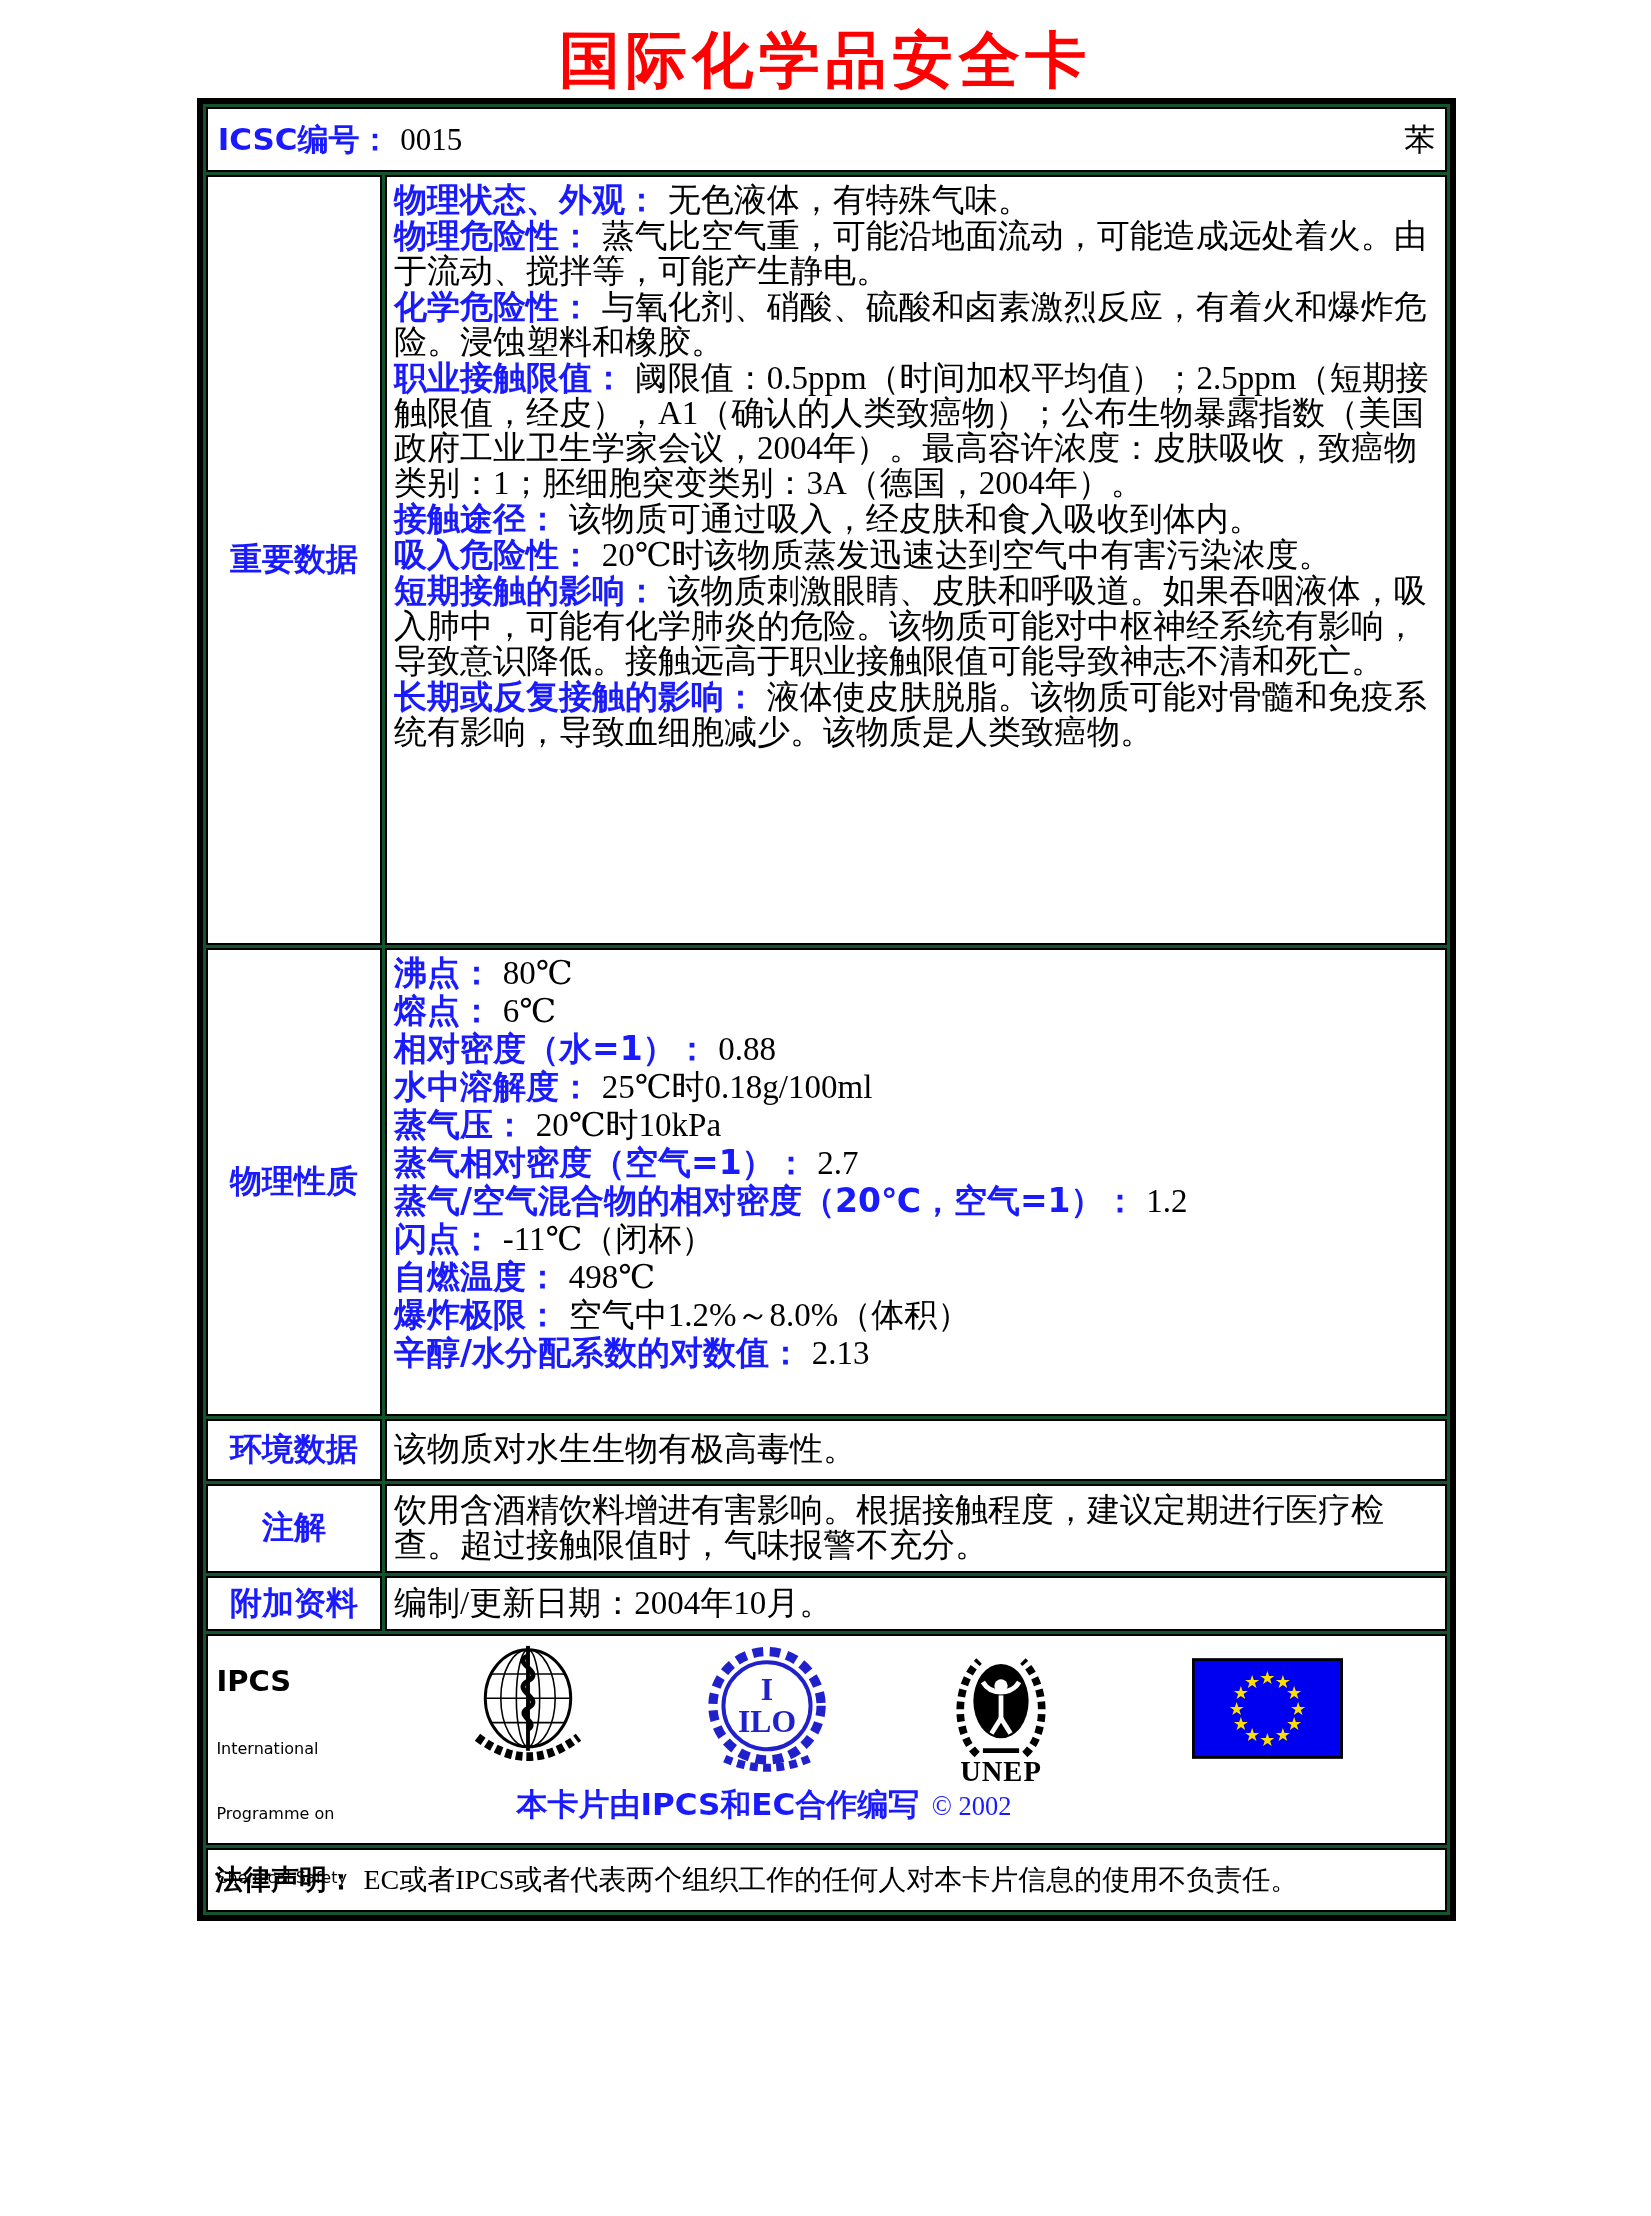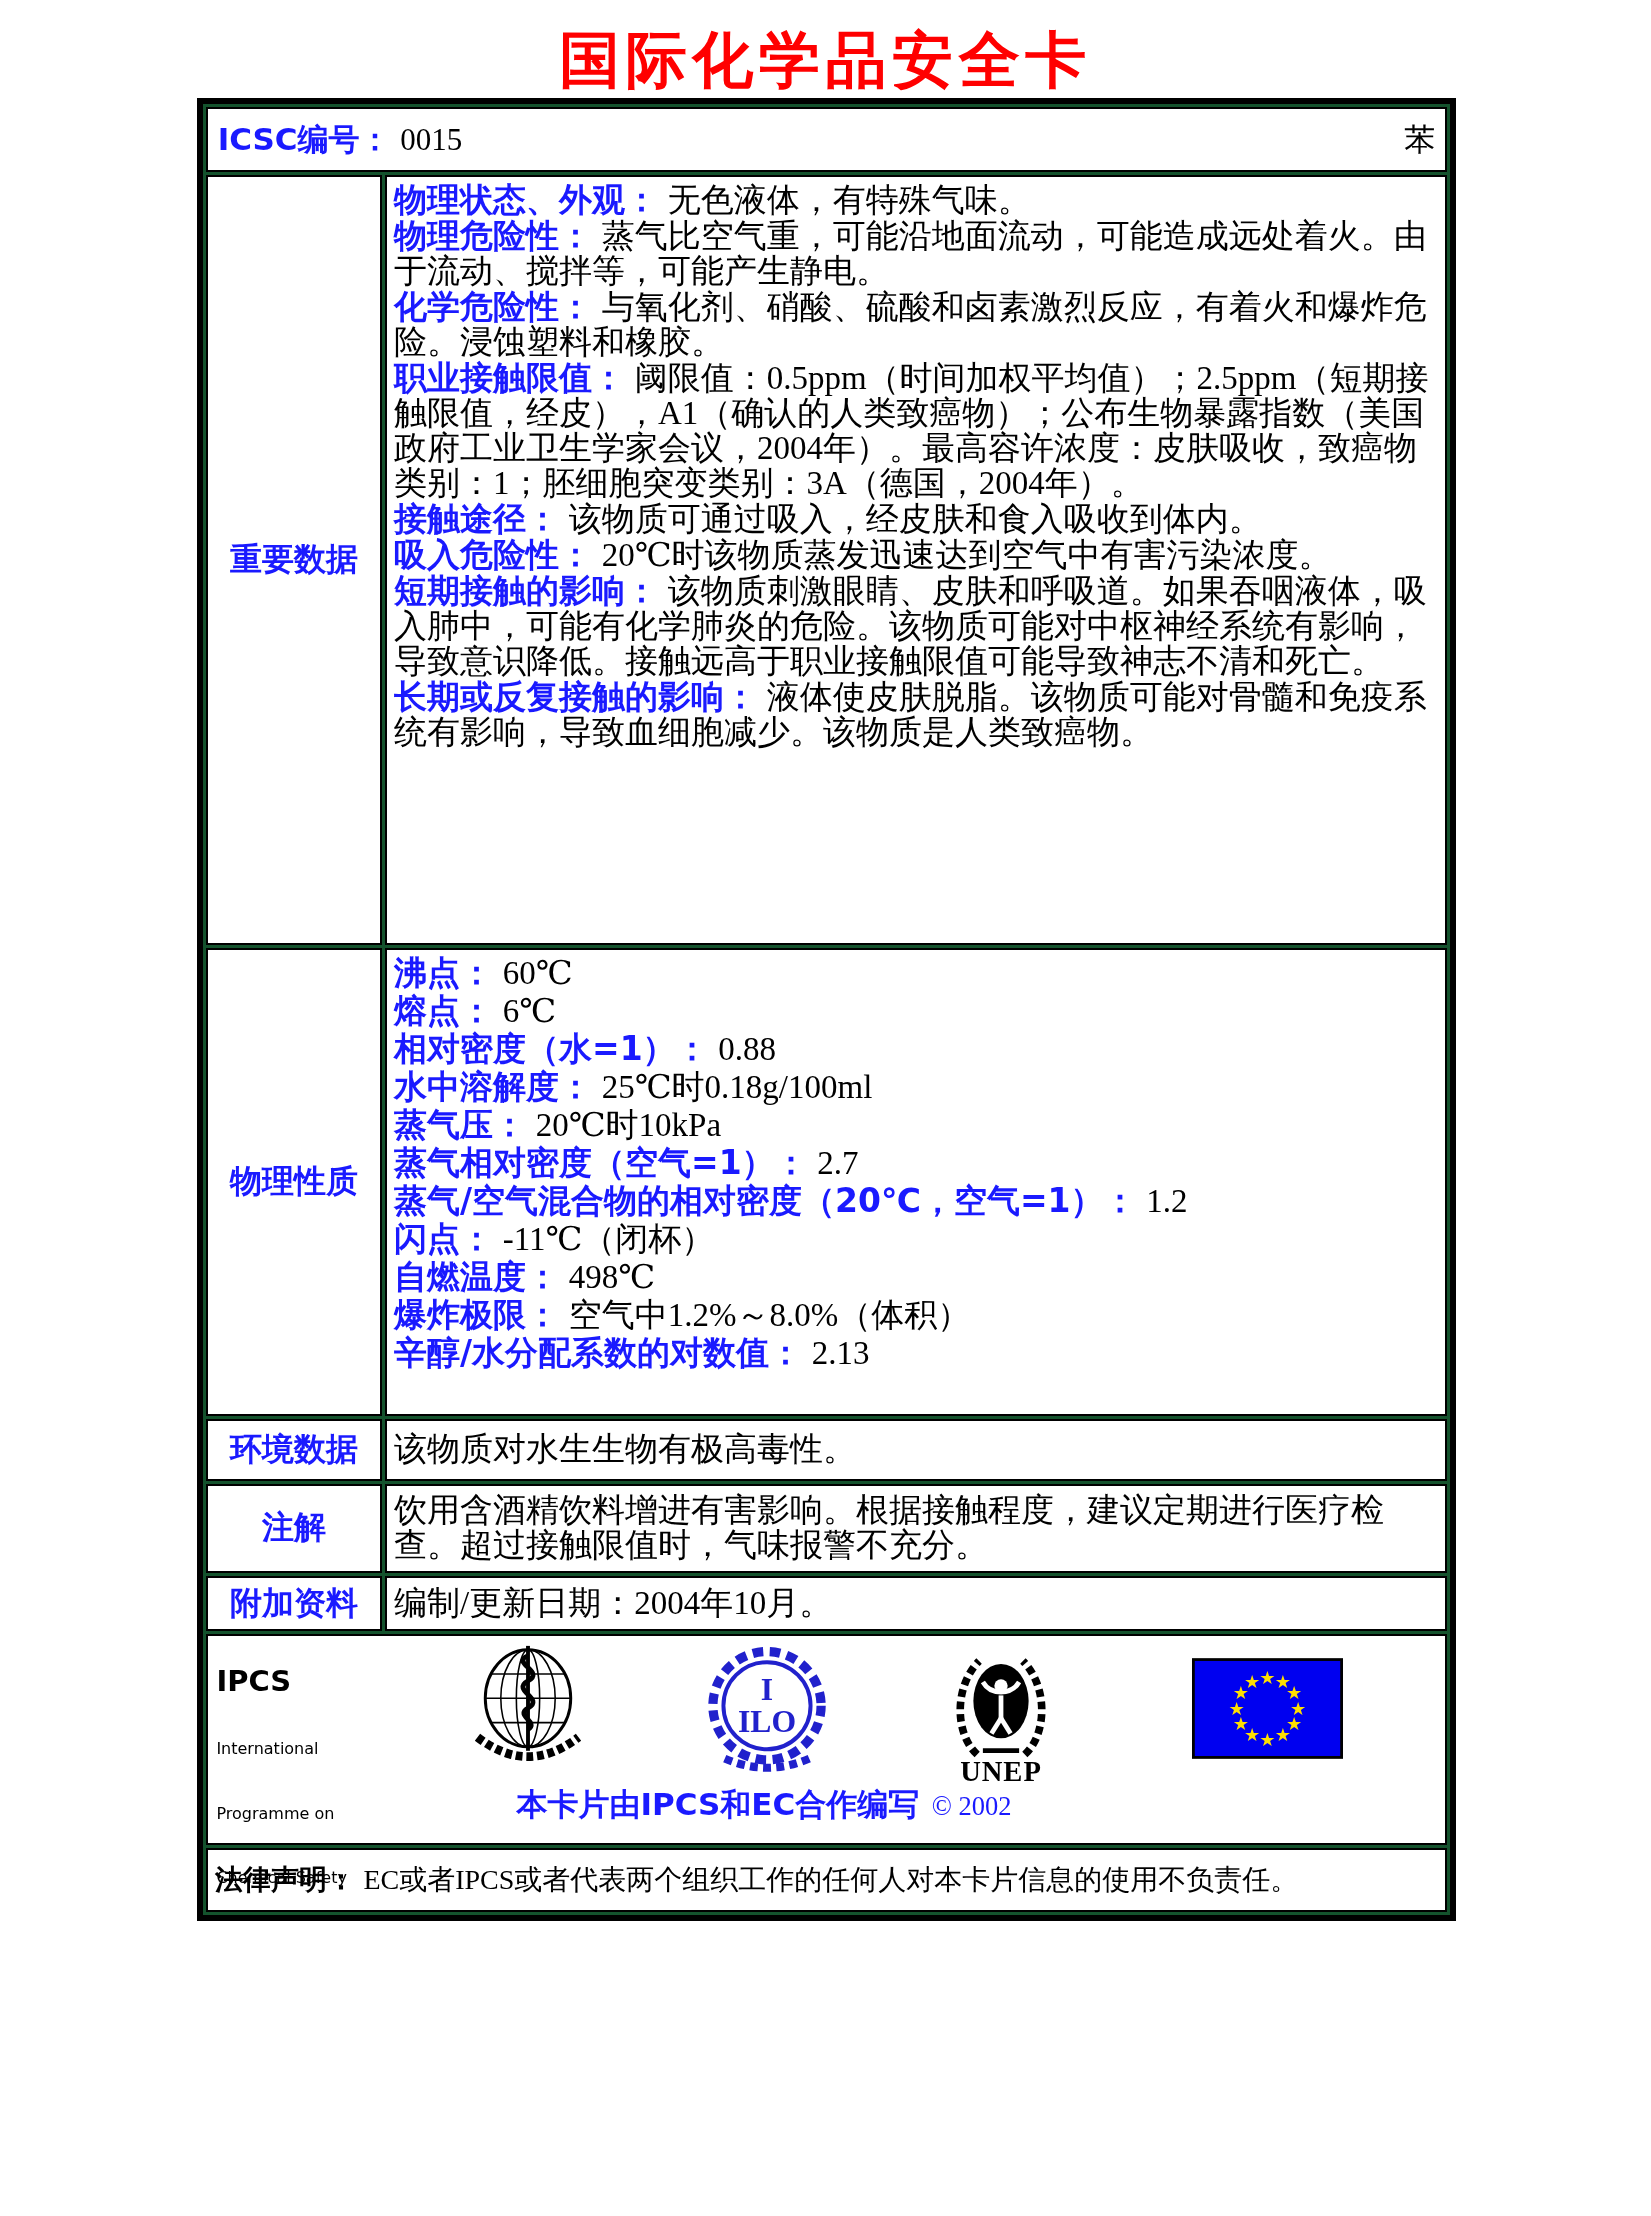--- a/index.html
+++ b/index.html
@@ -106,21 +106,21 @@
       <div class="kv"><span class="k">接触途径：</span><span>该物质可通过吸入，经皮肤和食入吸收到体内。</span></div>
       <div class="kv"><span class="k">吸入危险性：</span><span>20℃时该物质蒸发迅速达到空气中有害污染浓度。</span></div>
       <div class="kv"><span class="k">短期接触的影响：</span><span>该物质刺激眼睛、皮肤和呼吸道。如果吞咽液体，吸入肺中，可能有化学肺炎的危险。该物质可能对中枢神经系统有影响，导致意识降低。接触远高于职业接触限值可能导致神志不清和死亡。</span></div>
       <div class="kv"><span class="k">长期或反复接触的影响：</span><span>液体使皮肤脱脂。该物质可能对骨髓和免疫系统有影响，导致血细胞减少。该物质是人类致癌物。</span></div>
     </td>
   </tr>
 
   <tr>
     <td class="label-cell">物理性质</td>
     <td class="content-cell h-physical phys">
-      <div class="kv"><span class="k">沸点：</span><span>60℃</span></div>
+      <div class="kv"><span class="k">沸点：</span><span>80℃</span></div>
       <div class="kv"><span class="k">熔点：</span><span>6℃</span></div>
       <div class="kv"><span class="k">相对密度（水=1）：</span><span>0.88</span></div>
       <div class="kv"><span class="k">水中溶解度：</span><span>25℃时0.18g/100ml</span></div>
       <div class="kv"><span class="k">蒸气压：</span><span>20℃时10kPa</span></div>
       <div class="kv"><span class="k">蒸气相对密度（空气=1）：</span><span>2.7</span></div>
       <div class="kv"><span class="k">蒸气/空气混合物的相对密度（20℃，空气=1）：</span><span>1.2</span></div>
       <div class="kv"><span class="k">闪点：</span><span>-11℃（闭杯）</span></div>
       <div class="kv"><span class="k">自燃温度：</span><span>498℃</span></div>
       <div class="kv"><span class="k">爆炸极限：</span><span>空气中1.2%～8.0%（体积）</span></div>
       <div class="kv"><span class="k">辛醇/水分配系数的对数值：</span><span>2.13</span></div>

